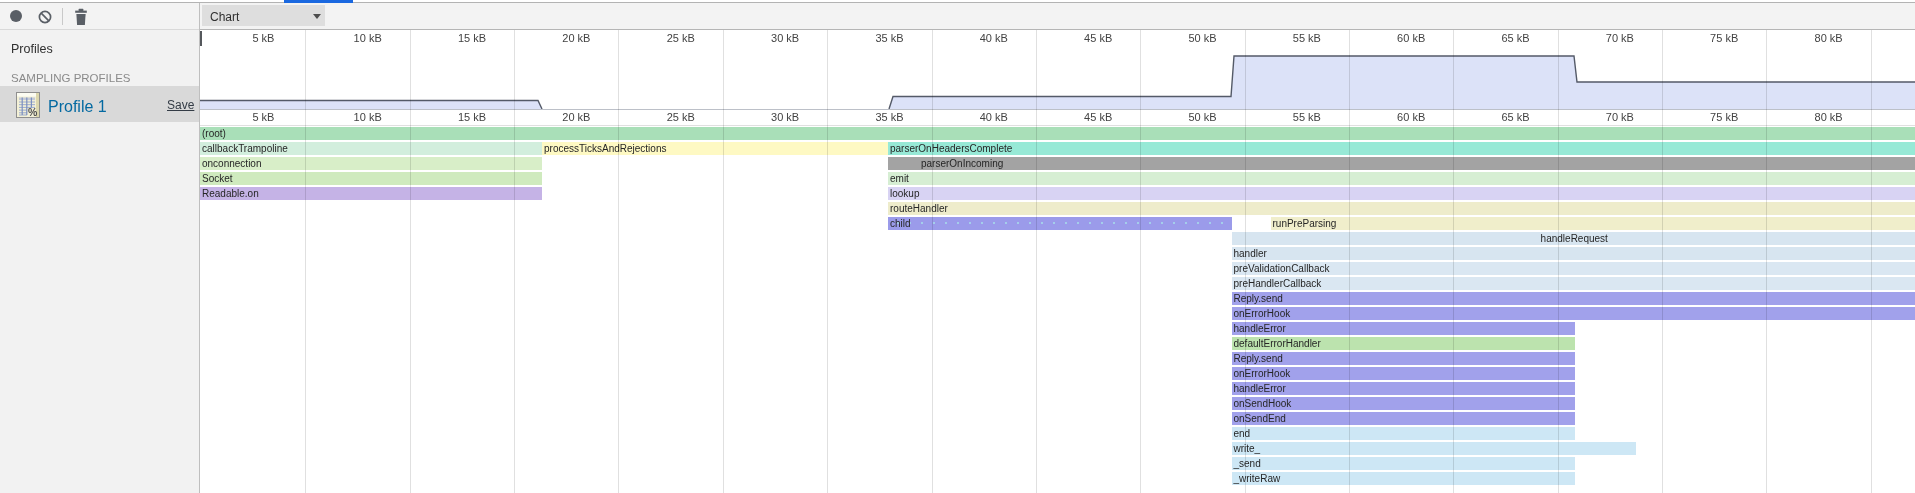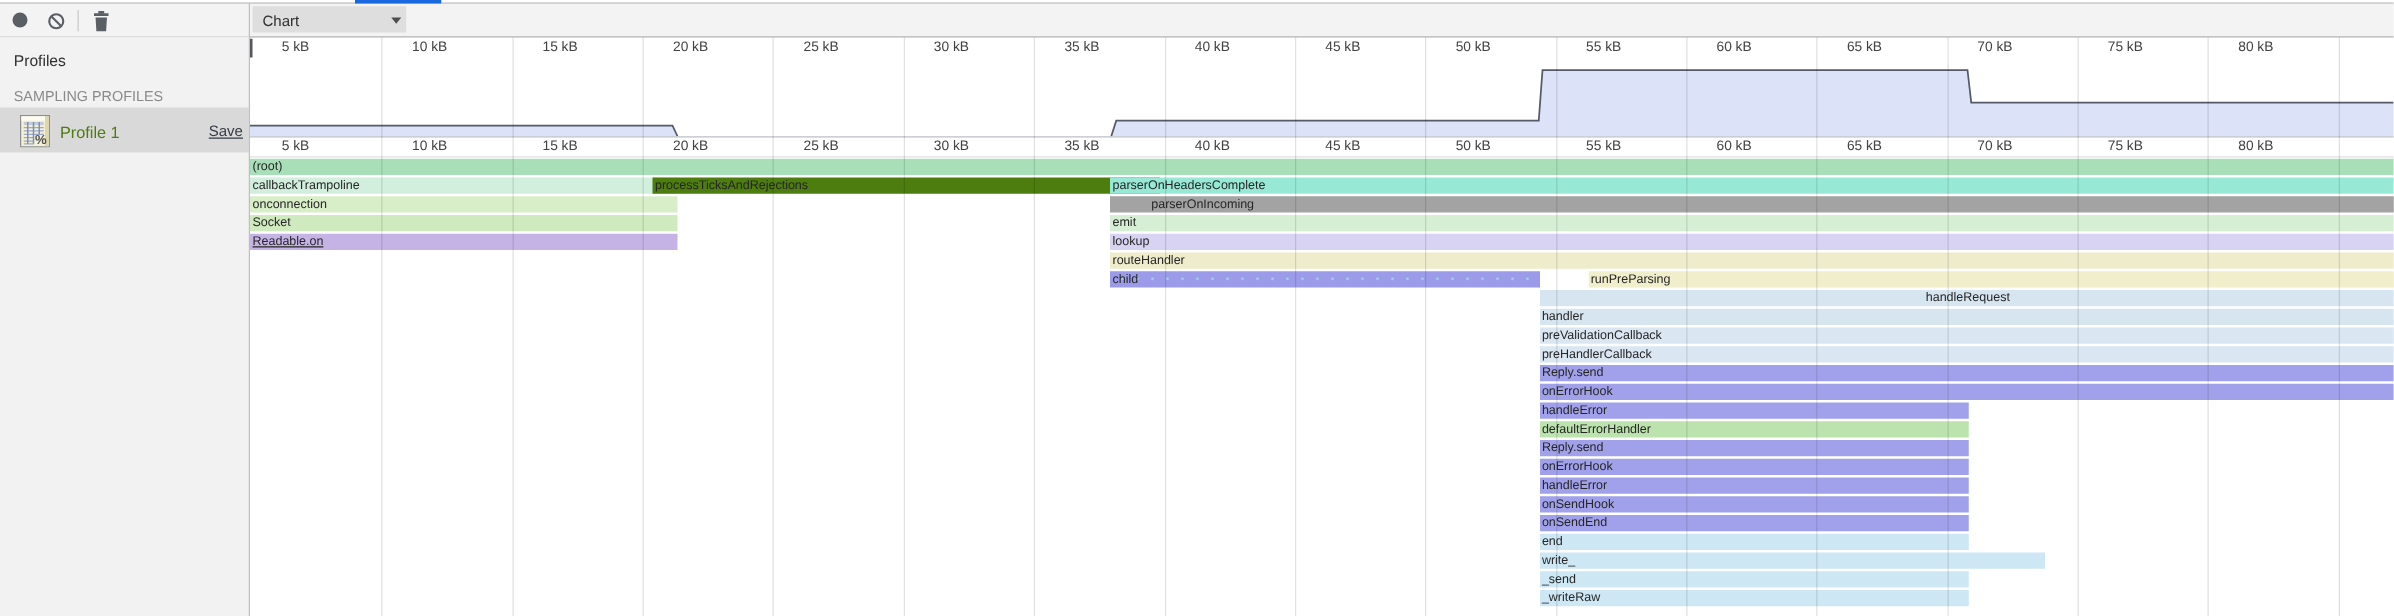--- a/index.html
+++ b/index.html
@@ -3,21 +3,21 @@
 <meta charset="utf-8">
 <style>
   * { margin:0; padding:0; box-sizing:border-box; }
   html,body { width:1915px; height:493px; background:#fff; overflow:hidden;
     font-family:"Liberation Sans", sans-serif; position:relative; }
   .abs { position:absolute; }
   .bar { position:absolute; height:13px; font-size:10px; line-height:13px;
     color:#262626; white-space:nowrap; overflow:hidden; }
   .bar span { padding-left:2px; }
   .grid { position:absolute; top:30px; width:1px; height:463px; background:rgba(0,0,0,0.12); z-index:5; }
-  .rlab { position:absolute; width:76px; text-align:left; font-size:11px; color:#424242; }
+  .rlab { position:absolute; width:76px; text-align:center; font-size:11px; color:#424242; }
 </style>
 </head>
 <body>
 
   <div class="abs" style="left:0;top:0;width:1915px;height:3px;background:#fff;border-bottom:1px solid #b3b3b3"></div>
   <div class="abs" style="left:284px;top:0;width:69px;height:3px;background:#1a68e0"></div>
 
   <div class="abs" style="left:0;top:3px;width:199px;height:27px;background:#f3f3f3;border-bottom:1px solid #d9d9d9"></div>
   <div class="abs" style="left:0;top:30px;width:199px;height:463px;background:#f2f2f2"></div>
 
@@ -54,21 +54,21 @@
       <line x1="3" y1="20.8" x2="11" y2="20.8"></line>
       <line x1="3" y1="23" x2="11" y2="23"></line>
     </g>
     <g stroke="#7c90c0" stroke-width="1.2">
       <line x1="6.2" y1="5.5" x2="6.2" y2="23"></line>
       <line x1="10.8" y1="5.5" x2="10.8" y2="23"></line>
       <line x1="15.4" y1="5.5" x2="15.4" y2="15.4"></line>
     </g>
     <text x="12" y="23.5" font-family="Liberation Sans, sans-serif" font-size="10.5" font-weight="bold" fill="#4f4f4f">%</text>
   </svg>
-  <div class="abs" style="left:48px;top:98px;font-size:13px;color:#4d7c0f">Profile 1</div>
+  <div class="abs" style="left:48px;top:98px;font-size:16px;color:#0369a1">Profile 1</div>
   <div class="abs" style="left:167px;top:98px;font-size:12px;color:#343c46;text-decoration:underline">Save</div>
 
   <div class="abs" style="left:199px;top:3px;width:1px;height:490px;background:#bfbfbf"></div>
 
   <div class="abs" style="left:200px;top:3px;width:1715px;height:27px;background:#f3f3f3;border-bottom:1px solid #b5b5b5"></div>
   <div class="abs" style="left:202px;top:5px;width:123px;height:21px;background:#dedede"></div>
   <div class="abs" style="left:210px;top:9.5px;font-size:12px;color:#2f2f2f">Chart</div>
   <div class="abs" style="left:313px;top:14px;width:0;height:0;border-left:4.5px solid transparent;border-right:4.5px solid transparent;border-top:5px solid #4d4d4d"></div>
 
   <svg class="abs" style="left:200px;top:30px" width="1715" height="80" viewBox="0 0 1715 80">
@@ -126,27 +126,27 @@
 <div class="rlab" style="left:1164.5px;top:111px">50 kB</div>
 <div class="rlab" style="left:1268.9px;top:111px">55 kB</div>
 <div class="rlab" style="left:1373.2px;top:111px">60 kB</div>
 <div class="rlab" style="left:1477.5px;top:111px">65 kB</div>
 <div class="rlab" style="left:1581.9px;top:111px">70 kB</div>
 <div class="rlab" style="left:1686.2px;top:111px">75 kB</div>
 <div class="rlab" style="left:1790.6px;top:111px">80 kB</div>
 
 <div class="bar" style="left:200px;top:127.3px;width:1715px;background-color:#a9dfb8;"><span>(root)</span></div>
 <div class="bar" style="left:200px;top:142.3px;width:342px;background-color:#d2eedd;"><span>callbackTrampoline</span></div>
-<div class="bar" style="left:522px;top:142.3px;width:406px;background-color:#4d7c0f;"><span>processTicksAndRejections</span></div>
+<div class="bar" style="left:542px;top:142.3px;width:406px;background-color:#fef9c3;"><span>processTicksAndRejections</span></div>
 <div class="bar" style="left:888px;top:142.3px;width:1027px;background-color:#97e9d6;"><span>parserOnHeadersComplete</span></div>
 <div class="bar" style="left:200px;top:157.3px;width:342px;background-color:#d8eec8;"><span>onconnection</span></div>
 <div class="bar" style="left:888px;top:157.3px;width:1157px;background-color:#a3a3a3;padding-left:31px;"><span>parserOnIncoming</span></div>
 <div class="bar" style="left:200px;top:172.3px;width:342px;background-color:#cfeabe;"><span>Socket</span></div>
 <div class="bar" style="left:888px;top:172.3px;width:1027px;background-color:#d6eed3;"><span>emit</span></div>
-<div class="bar" style="left:200px;top:187.3px;width:342px;background-color:#c5b3e6;text-decoration:underline;"><span>Readable.on</span></div>
+<div class="bar" style="left:200px;top:187.3px;width:342px;background-color:#c5b3e6;"><span>Readable.on</span></div>
 <div class="bar" style="left:888px;top:187.3px;width:1027px;background-color:#d8d3f3;"><span>lookup</span></div>
 <div class="bar" style="left:888px;top:202.3px;width:1027px;background-color:#eeeccb;"><span>routeHandler</span></div>
 <div class="bar" style="left:888px;top:217.3px;width:343.5px;background-color:#9b9bea;background-image:radial-gradient(circle, rgba(170,240,235,0.6) 0.8px, rgba(170,240,235,0) 1.3px);background-size:12px 8px;background-position:4px 2px;"><span>child</span></div>
 <div class="bar" style="left:1231.5px;top:217.3px;width:683.5px;background-color:#f0eecb;margin-left:39px;"><span>runPreParsing</span></div>
 <div class="bar" style="left:1231.5px;top:232.3px;width:683.5px;background-color:#d7e5f0;text-align:center;"><span>handleRequest</span></div>
 <div class="bar" style="left:1231.5px;top:247.3px;width:683.5px;background-color:#d7e5f0;"><span>handler</span></div>
 <div class="bar" style="left:1231.5px;top:262.3px;width:763px;background-color:#dae7f2;"><span>preValidationCallback</span></div>
 <div class="bar" style="left:1231.5px;top:277.3px;width:683.5px;background-color:#dae7f2;"><span>preHandlerCallback</span></div>
 <div class="bar" style="left:1231.5px;top:292.3px;width:683.5px;background-color:#a1a1eb;"><span>Reply.send</span></div>
 <div class="bar" style="left:1231.5px;top:307.3px;width:683.5px;background-color:#a1a1eb;"><span>onErrorHook</span></div>

